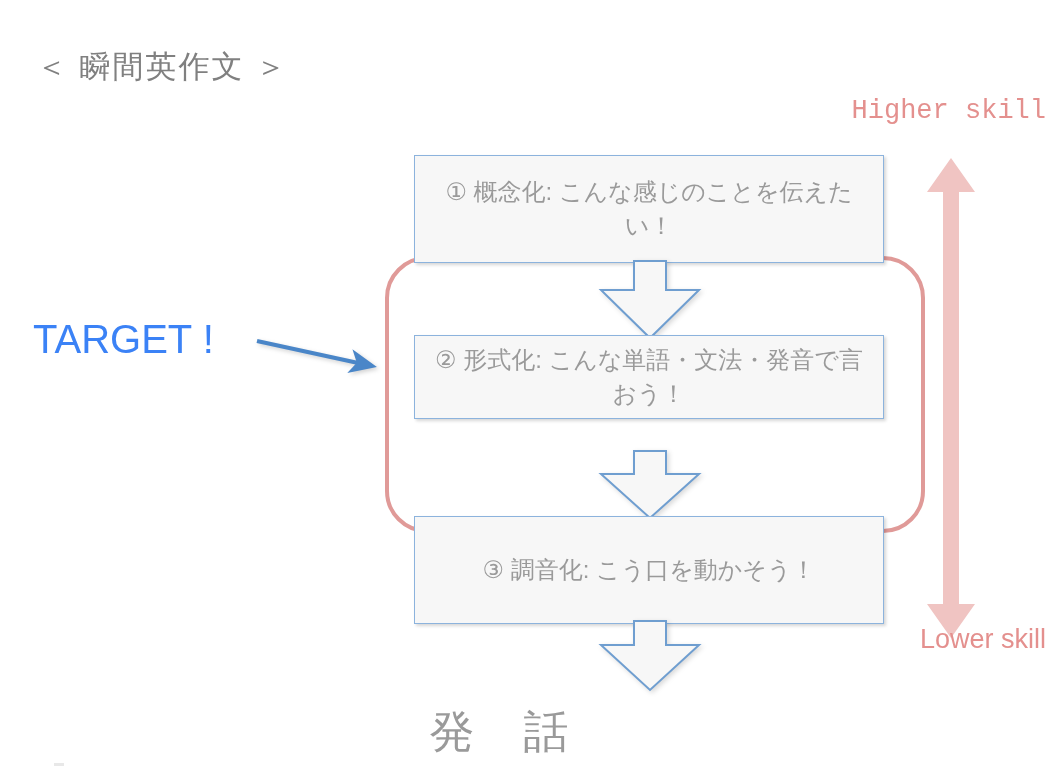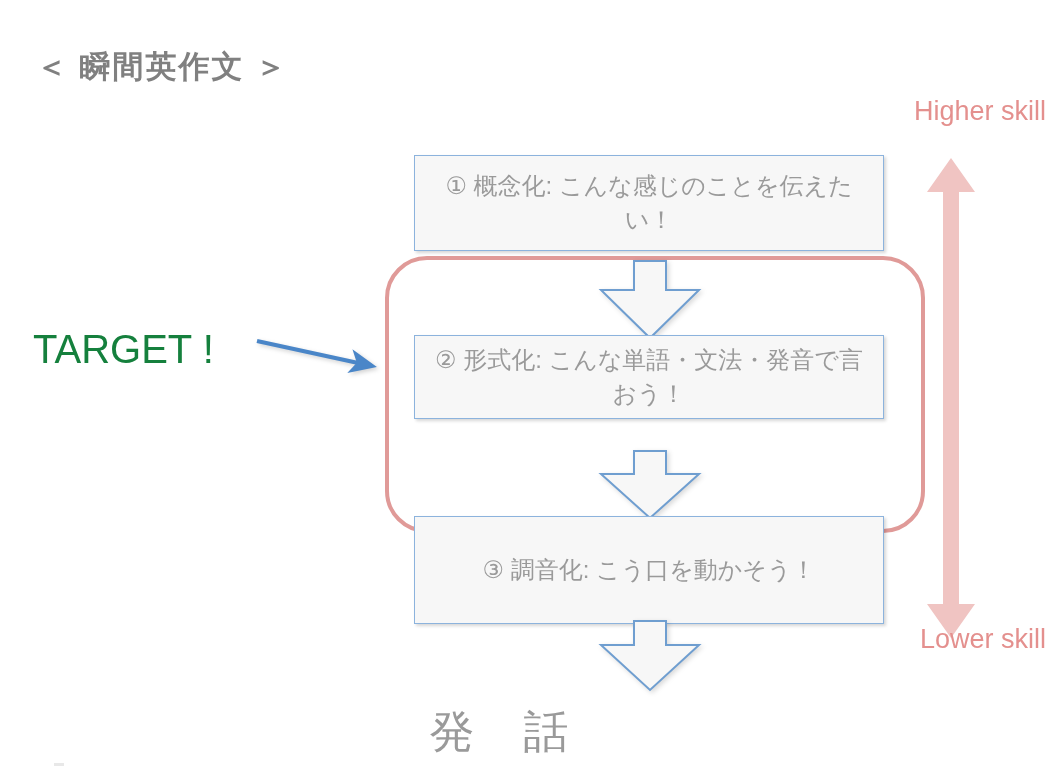--- a/index.html
+++ b/index.html
@@ -18,40 +18,39 @@
 
   
   #title {
     position: absolute;
     left: 36px;
     top: 46px;
     font-size: 31px;
     color: #808080;
     letter-spacing: 2px;
     white-space: nowrap;
-    font-weight: bold;
   }
 
   
   .proc-box {
     position: absolute;
     box-sizing: border-box;
     background: #f7f7f7;
     border: 1.5px solid #8cb3dd;
     box-shadow: 2px 2px 3px rgba(0,0,0,0.16);
     display: flex;
     align-items: center;
     justify-content: center;
     text-align: center;
     color: #9a9a9a;
     font-size: 24px;
     line-height: 1.42;
     padding: 0 14px;
   }
-  #box1 { left: 414px; top: 155px;  width: 470px; height: 96px; }
+  #box1 { left: 414px; top: 155px;  width: 470px; height: 108px; }
   #box2 { left: 414px; top: 335px;  width: 470px; height: 84px; }
   #box3 { left: 414px; top: 516px;  width: 470px; height: 108px; }
   #box3 .txt { }
 
   
   .blockarrow {
     position: absolute;
     left: 598px;
     width: 104px;
   }
@@ -77,23 +76,23 @@
     box-sizing: border-box;
     border: 4px solid #e09a98;
     border-radius: 42px;
     background: transparent;
   }
 
   
   #target-label {
     position: absolute;
     left: 33px;
-    top: 327px;
+    top: 317px;
     font-size: 40px;
-    color: #15803d;
+    color: #3b82f6;
     white-space: nowrap;
   }
   #target-arrow {
     position: absolute;
     left: 248px;
     top: 325px;
     width: 150px;
     height: 62px;
   }
   #target-arrow svg { display: block; width: 100%; height: 100%;
@@ -110,20 +109,21 @@
   #skill-arrow svg { display: block; width: 100%; height: 100%; }
   #skill-arrow polygon { fill: #f0c4c2; }
 
   #higher-skill {
     position: absolute;
     right: 18px;
     top: 96px;
     font-size: 27px;
     color: #e4908e;
     white-space: nowrap;
+    font-family: Liberation Mono, monospace;
   }
   #lower-skill {
     position: absolute;
     right: 18px;
     top: 624px;
     font-size: 27px;
     color: #e4908e;
     white-space: nowrap;
   }
 

